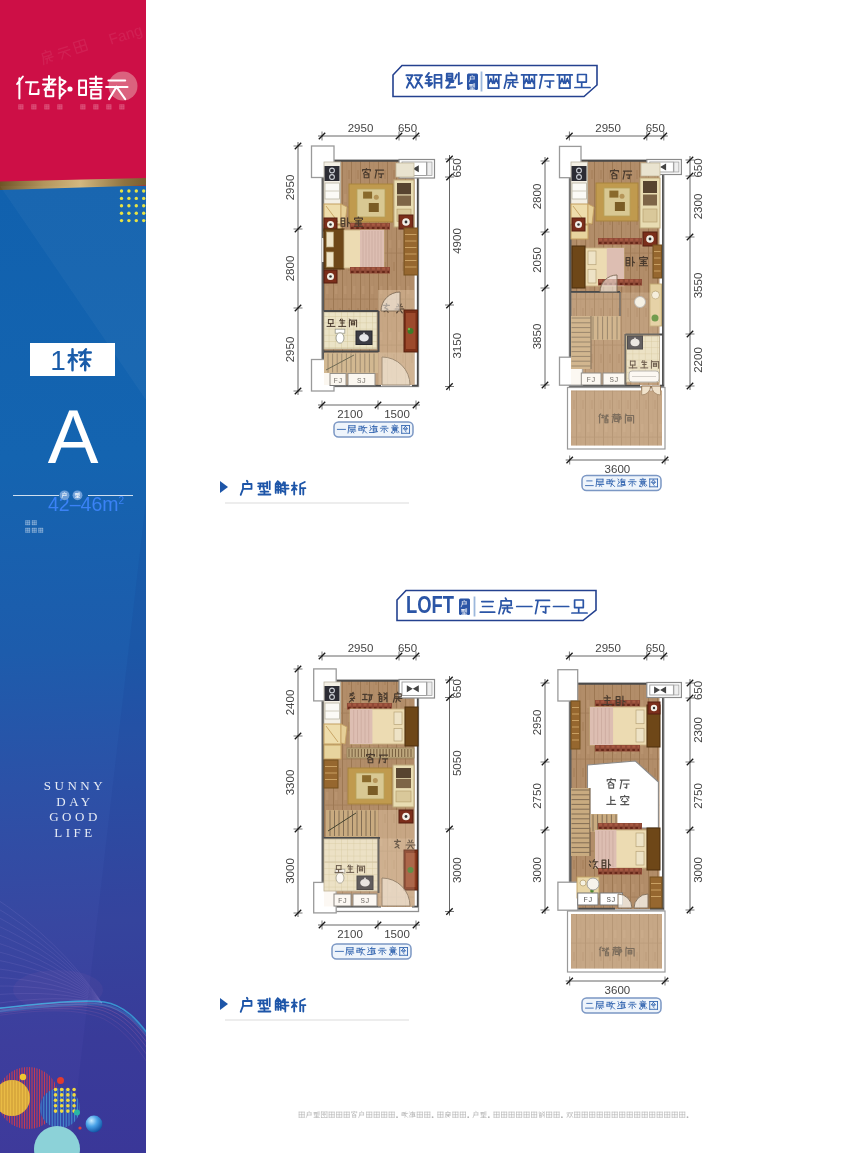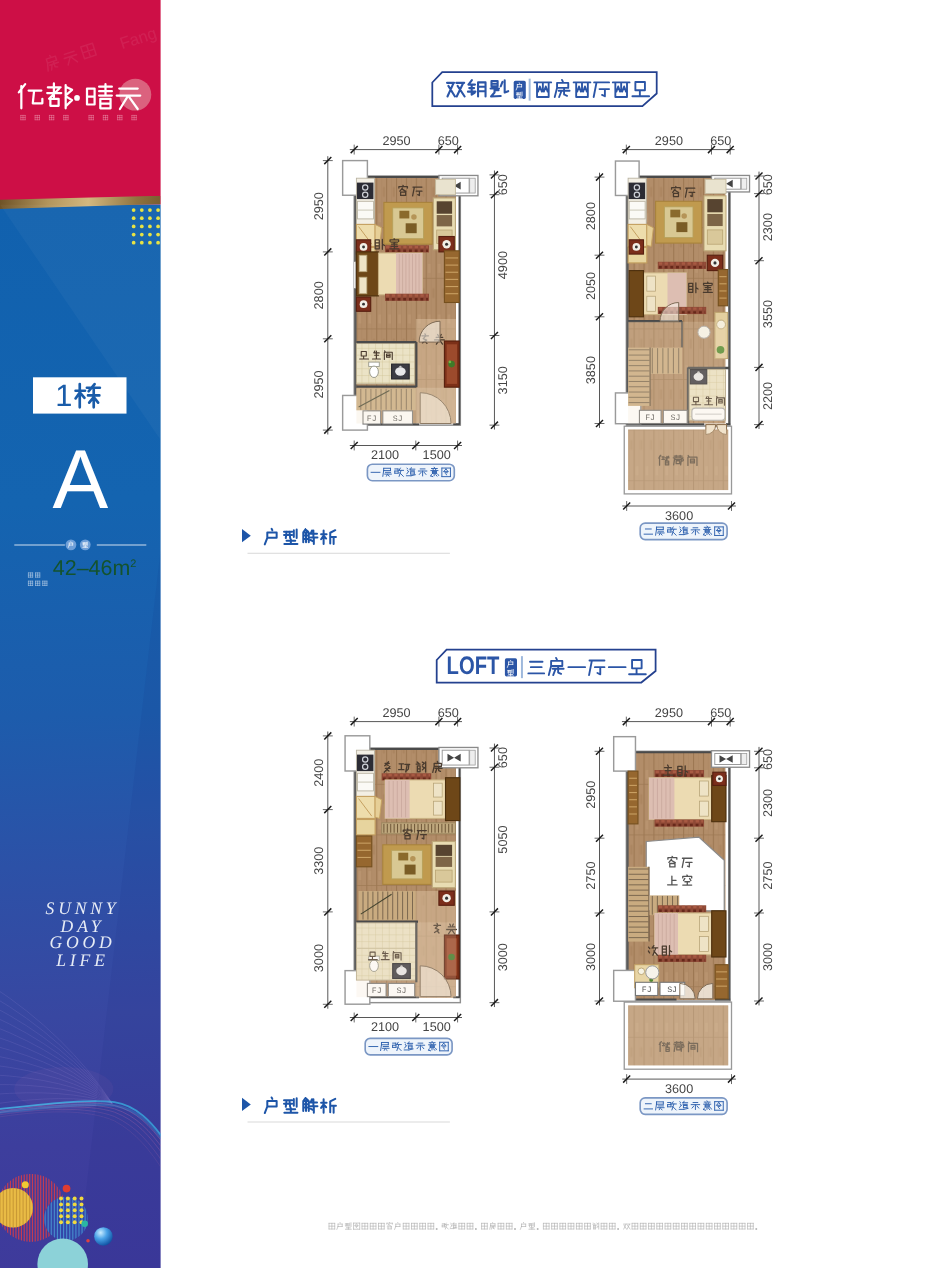--- a/index.html
+++ b/index.html
@@ -3,22 +3,22 @@
 html,body{margin:0;padding:0;background:#fff;}
 #page{position:relative;width:850px;height:1153px;overflow:hidden;font-family:"Liberation Sans",sans-serif;background:#fff;}
 .abs{position:absolute;}
 </style></head><body>
 <div id="page">
 <div class="abs" style="left:0;top:0;width:146px;height:186px;background:#cd0f46;"></div>
 <div class="abs" style="left:0;top:186px;width:146px;height:967px;background:linear-gradient(178deg,#1161ae 0%,#1464b0 28%,#1d5cac 48%,#2c51a7 62%,#3847a1 76%,#3d3e9d 88%,#3e3a9b 100%);"></div>
 <div class="abs" style="left:0;top:178px;width:146px;height:12px;background:linear-gradient(92deg,#6e5226,#b2955c 30%,#d3b87f 55%,#8f7340 85%,#7a5e30);clip-path:polygon(0 30%,100% 0,100% 62%,0 100%);"></div>
 <div class="abs" style="left:30px;top:343px;width:85px;height:33px;background:#fff;"></div>
 <div class="abs" style="left:0;top:399px;width:146px;text-align:center;color:#fff;font-size:76px;font-weight:400;line-height:76px;">A</div>
-<div class="abs" style="left:48px;top:506px;color:#14532d;font-size:19.5px;">42–46m<sup style="font-size:10px;">2</sup></div>
-<div class="abs" style="left:0;top:819px;width:150px;text-align:center;color:#e6ebf5;font-family:'Liberation Serif',serif;font-size:16px;letter-spacing:3.5px;line-height:15.5px;font-style:italic;">SUNNY<br>DAY<br>GOOD<br>LIFE</div>
+<div class="abs" style="left:48px;top:493px;color:#3b82f6;font-size:19.5px;">42–46m<sup style="font-size:10px;">2</sup></div>
+<div class="abs" style="left:0;top:778px;width:150px;text-align:center;color:#e6ebf5;font-family:'Liberation Serif',serif;font-size:13px;letter-spacing:3.5px;line-height:15.5px;">SUNNY<br>DAY<br>GOOD<br>LIFE</div>
 <svg class="abs" style="left:0;top:0" width="850" height="1153" viewBox="0 0 850 1153">
 <defs>
 <pattern id="wd" width="9" height="46" patternUnits="userSpaceOnUse">
           <rect width="9" height="46" fill="#b28d69"></rect>
           <rect width="1" height="46" fill="#9d7853"></rect>
           <rect x="4.5" width="0.7" height="46" fill="#a88360" opacity="0.6"></rect>
           <rect y="22.6" width="9" height="0.9" fill="#9d7853" opacity="0.7"></rect>
           <rect x="2" y="10" width="2.5" height="8" fill="#bc9873" opacity="0.6"></rect>
           <rect x="6" y="32" width="2" height="9" fill="#a37d58" opacity="0.5"></rect>
         </pattern>

